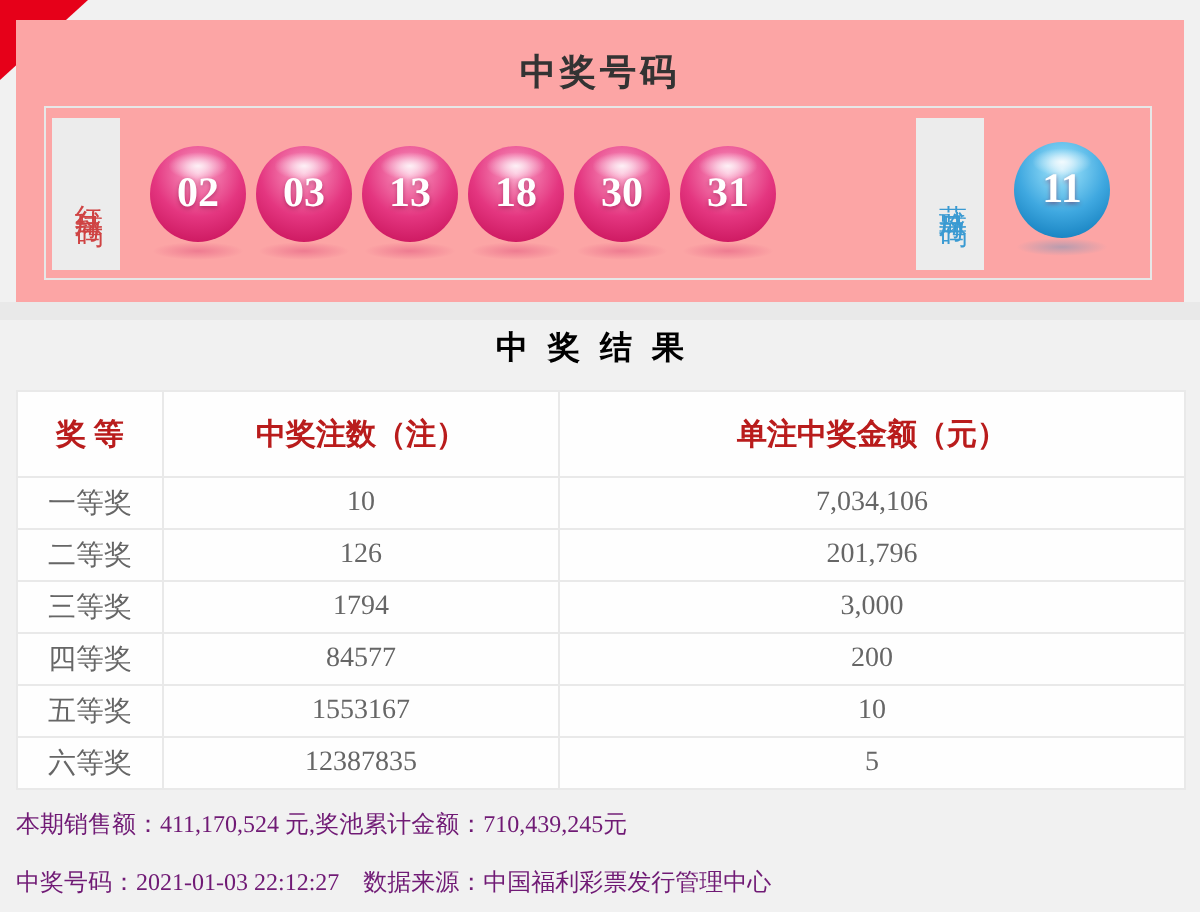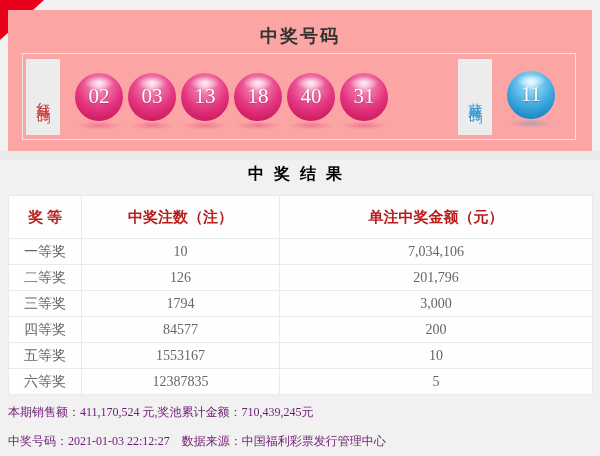--- a/index.html
+++ b/index.html
@@ -58,21 +58,21 @@
     border-radius:50%;
     background:radial-gradient(ellipse at center,rgba(255,255,255,.85) 0%,rgba(255,255,255,0) 70%);
   }
   .ball::after{ 
     content:"";position:absolute;left:1px;bottom:-9px;width:46px;height:9px;
     border-radius:50%;
   }
   .ball.red::after{background:radial-gradient(ellipse at center,rgba(207,27,99,.30) 0%,rgba(207,27,99,0) 70%);}
   .ball.blue::after{background:radial-gradient(ellipse at center,rgba(27,134,196,.30) 0%,rgba(27,134,196,0) 70%);}
   .ball span{
-    position:relative;z-index:1;color:#fff;font-size:21px;font-weight:normal;
+    position:relative;z-index:1;color:#fff;font-size:21px;font-weight:bold;
     text-shadow:0 1px 2px rgba(120,0,50,.45);
   }
   
   .divider{position:absolute;left:0;top:151px;width:600px;height:9px;background:#e9e9e9;}
   
   .results-title{
     position:absolute;left:0;top:164px;width:600px;text-align:center;
     font-size:16px;font-weight:bold;color:#000000;letter-spacing:10px;
   }
   table.results{
@@ -112,21 +112,21 @@
       <div class="ball red">
           <span>03</span>
         </div>
       <div class="ball red">
           <span>13</span>
         </div>
       <div class="ball red">
           <span>18</span>
         </div>
       <div class="ball red">
-          <span>40</span>
+          <span>30</span>
         </div>
       <div class="ball red">
           <span>31</span>
         </div>
     </div>
     <div class="side-label blue">蓝球号码</div>
     <div class="ball blue">
         <span>11</span>
       </div>
   </div>

